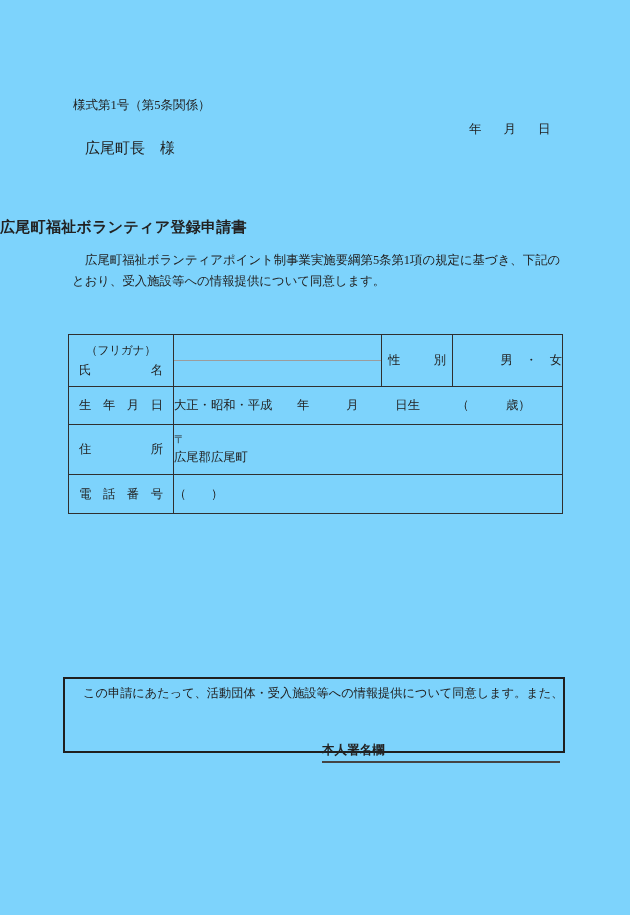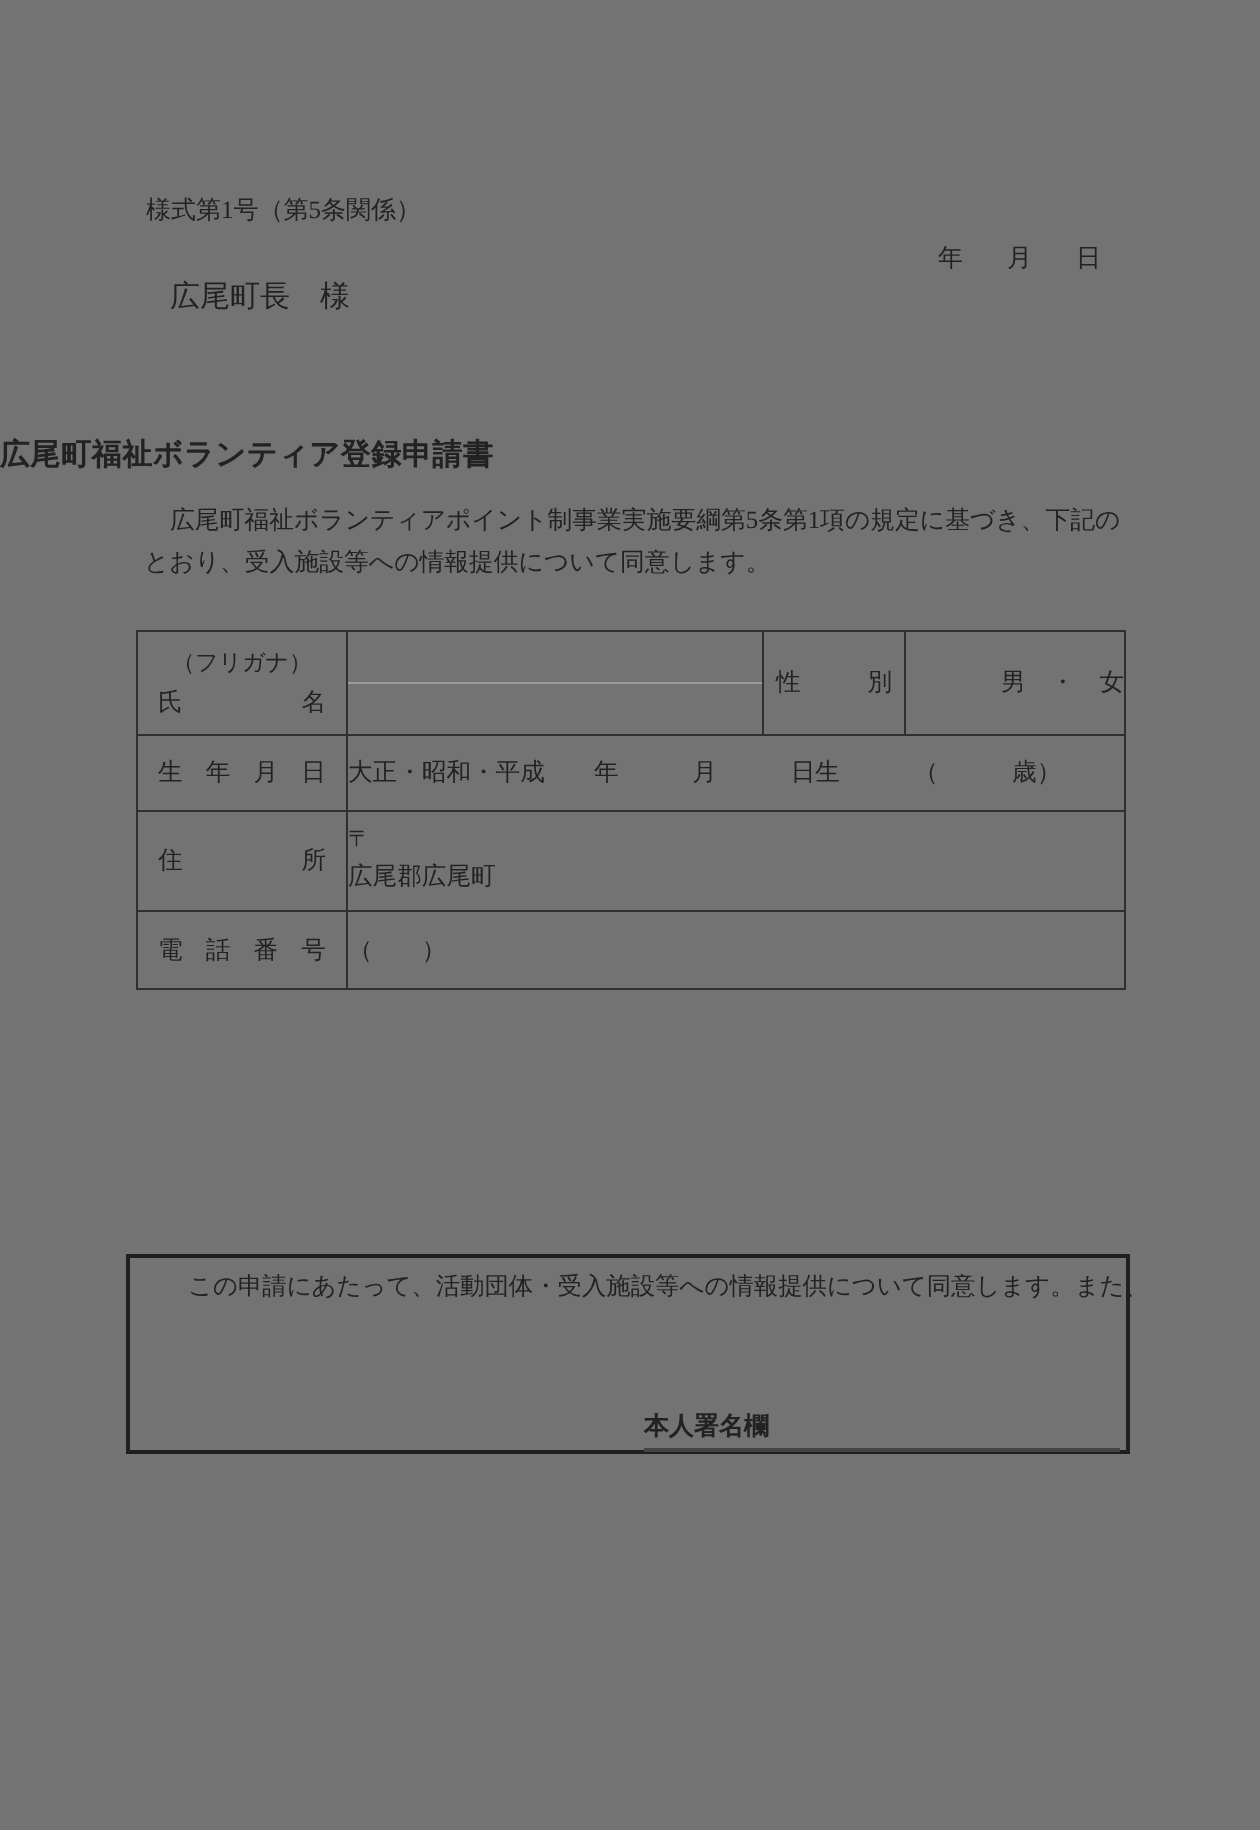--- a/index.html
+++ b/index.html
@@ -1,63 +1,63 @@
 <!DOCTYPE html>
 <html><head>
 <meta charset="utf-8">
 <style>
   html,body{margin:0;padding:0;background:#e8e8e8;}
   .page{
     position:relative;
     width:630px;height:915px;
-    background:#737373;
+    background:#7dd3fc;
     overflow:hidden;
     font-family:"Liberation Serif","DejaVu Serif",serif;
     color:#222;
   }
   .abs{position:absolute;}
   .nowrap{white-space:nowrap;}
 
   .form-number{left:73px;top:97px;font-size:12.5px;}
   .date-line{left:469px;top:121px;font-size:12.5px;display:flex;gap:22px;}
   .addressee{left:85px;top:139px;font-size:15px;}
   .doc-title{left:0;top:218px;width:100%;text-align:left;font-size:15px;font-weight:bold;letter-spacing:.3px;}
   .intro{left:72px;top:250px;width:492px;font-size:12.4px;line-height:20.5px;}
   .indent{text-indent:13px;}
 
   .form-table{
-    position:absolute;left:68px;top:315px;width:494px;
+    position:absolute;left:68px;top:334px;width:494px;
     border-collapse:collapse;table-layout:fixed;font-size:12.3px;padding-left:38px;
   }
   .form-table td{border:1px solid #2f2f2f;vertical-align:middle;padding:0;}
   .r1{height:52px;} .r2{height:38px;} .r3{height:50px;} .r4{height:39px;} .r5{height:121px;}
 
   .spread{display:flex;justify-content:space-between;}
   .pad10{padding:0 10px;}
   .pad6{padding:0 6px;}
   .namecell-inner{display:flex;flex-direction:column;justify-content:center;gap:4px;height:100%;}
   .furigana-label{text-align:center;font-size:11.5px;}
   .cell-name{position:relative;}
   .furi-line{position:absolute;left:0;right:0;top:25px;border-top:1px solid #9c9c9c;}
   .cell-center{text-align:right;}
   .cell-birth{padding-left:8px;}
   .cell-addr{padding-left:9px;line-height:21px;}
   .postal-mark{font-size:11px;line-height:15px;}
   .cell-phone{padding-left:61px;}
   .cell-skills{text-align:center;line-height:20px;}
 
   .consent-box{
-    position:absolute;left:63px;top:627px;width:502px;height:100px;
+    position:absolute;left:63px;top:677px;width:502px;height:76px;
     box-sizing:border-box;border:2px solid #1f1f1f;
-    padding:4px 12px 0 16px;font-size:12.2px;line-height:21px;
+    padding:4px 12px 0 5px;font-size:12.2px;line-height:21px;
   }
   .sig-row{
     position:absolute;left:257px;top:64px;width:238px;
     border-bottom:2px solid #444;padding-bottom:3px;
-    font-weight:bold;font-size:12.5px;line-height:15px;margin-top:13px;
+    font-weight:bold;font-size:12.5px;line-height:15px;
   }
 </style>
 </head>
 <body>
 
 <div class="page">
 
   <div class="abs form-number nowrap">様式第1号（第5条関係）</div>
 
   <div class="abs date-line">

